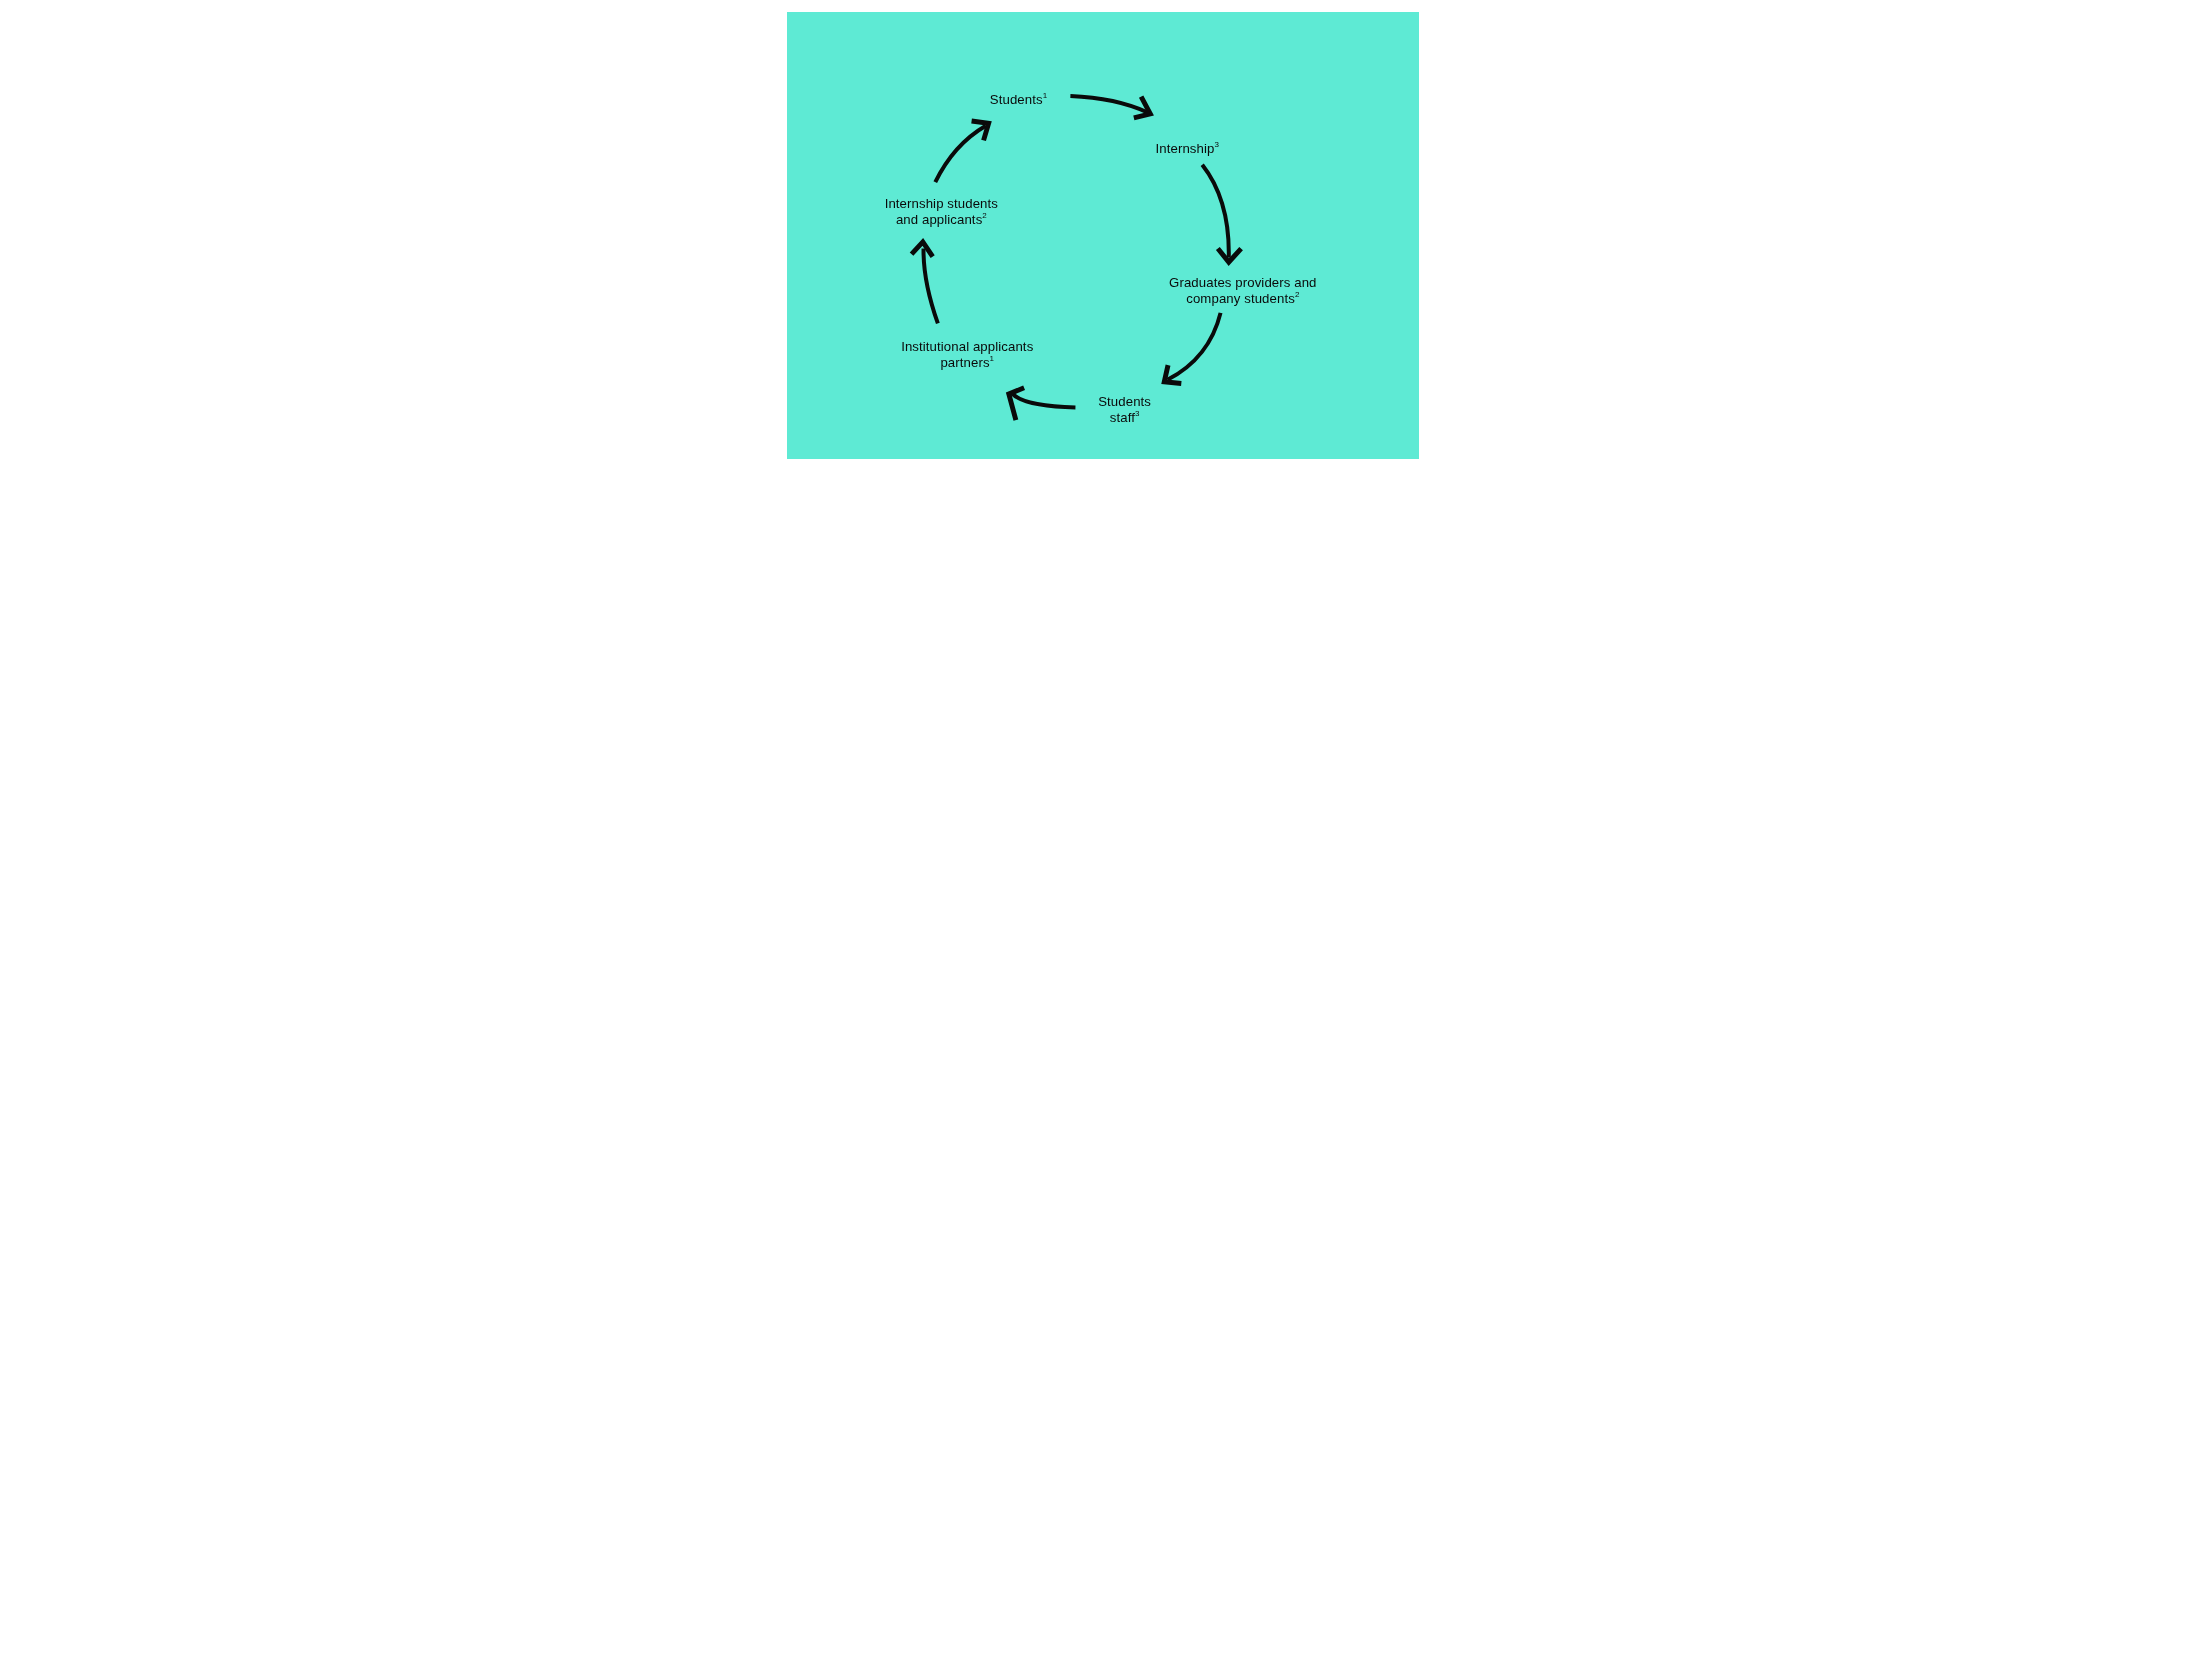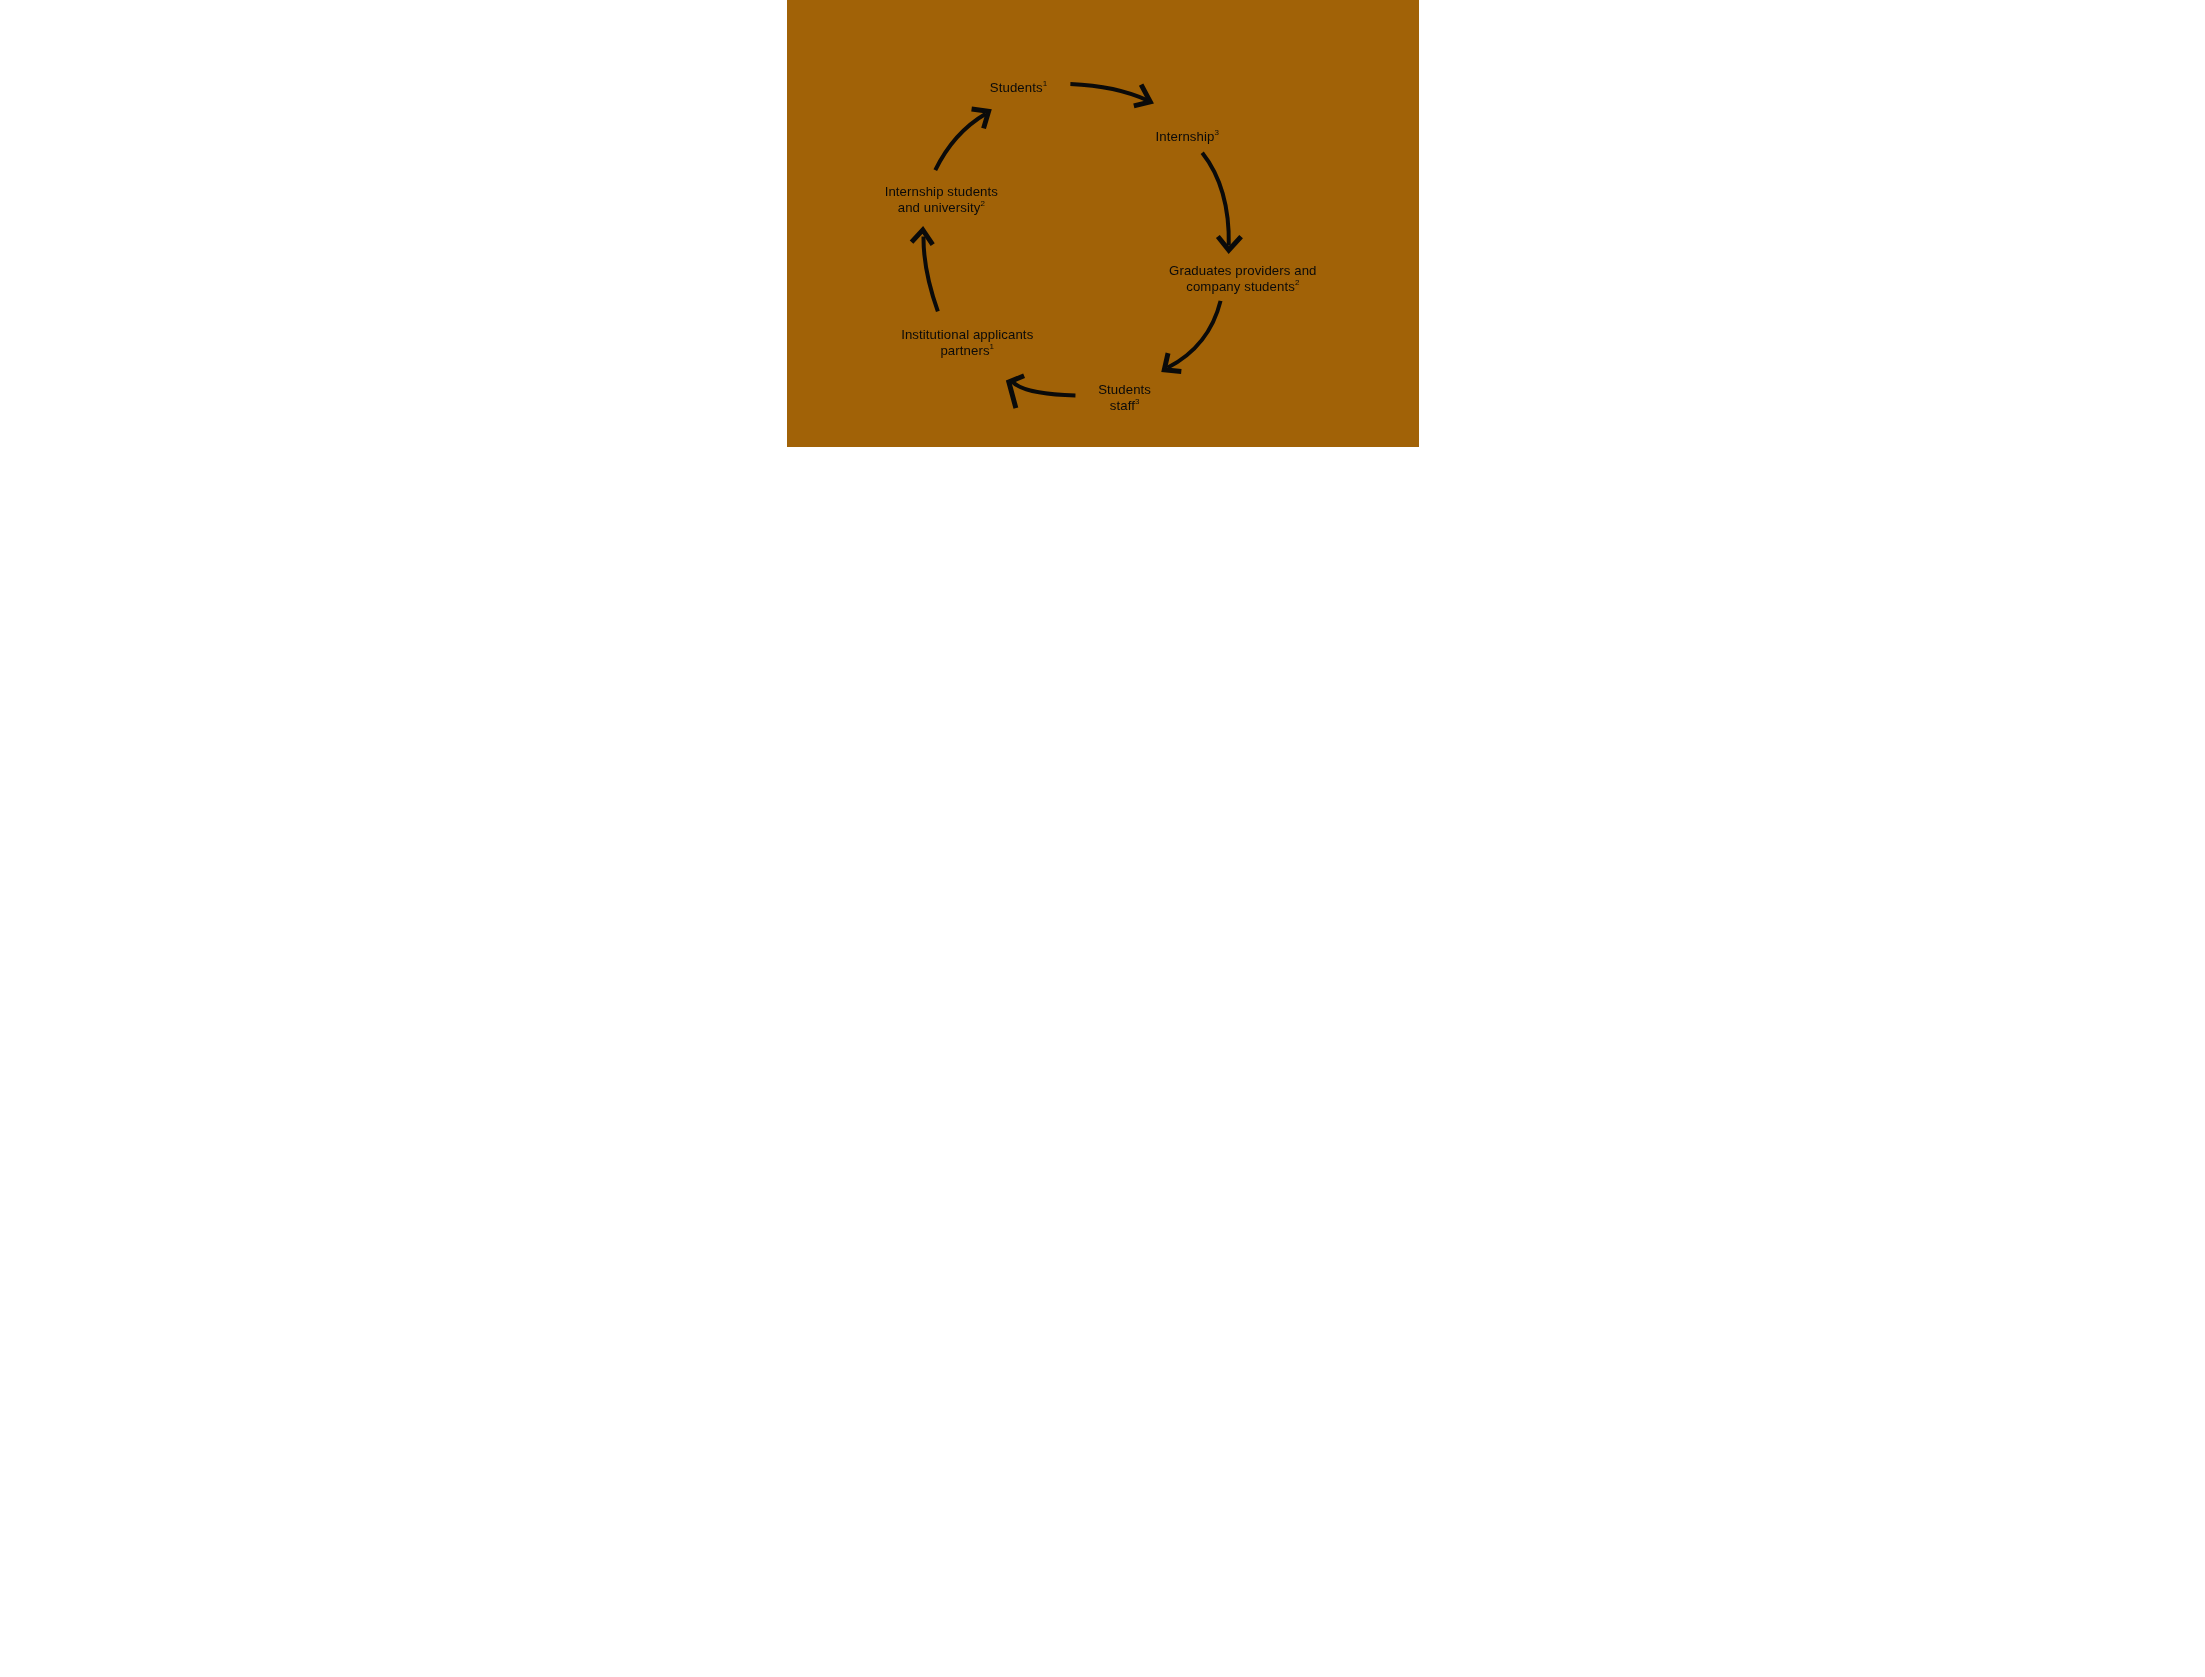--- a/index.html
+++ b/index.html
@@ -5,22 +5,22 @@
   html, body {
     margin: 0;
     padding: 0;
     background: #ffffff;
     font-family: "Liberation Sans", "DejaVu Sans", sans-serif;
   }
   .stage {
     position: relative;
     width: 632px;
     height: 447px;
-    margin: 0 auto;
-    background: #a16207;
+    margin: 12px auto;
+    background: #5eead4;
     overflow: hidden;
   }
   .arrows-svg {
     position: absolute;
     inset: 0;
     width: 100%;
     height: 100%;
   }
   .arrows-svg path,
   .arrows-svg polyline {
@@ -97,17 +97,17 @@
     <span><span>staff</span><sup>3</sup></span>
   </div>
 
   <div class="node" style="left:28.6%; top:76.7%;">
     <span>Institutional applicants</span><br>
     <span><span>partners</span><sup>1</sup></span>
   </div>
 
   <div class="node" style="left:24.5%; top:44.7%;">
     <span>Internship students</span><br>
-    <span><span>and university</span><sup>2</sup></span>
+    <span><span>and applicants</span><sup>2</sup></span>
   </div>
 
 </div>
 
 
 </body></html>

